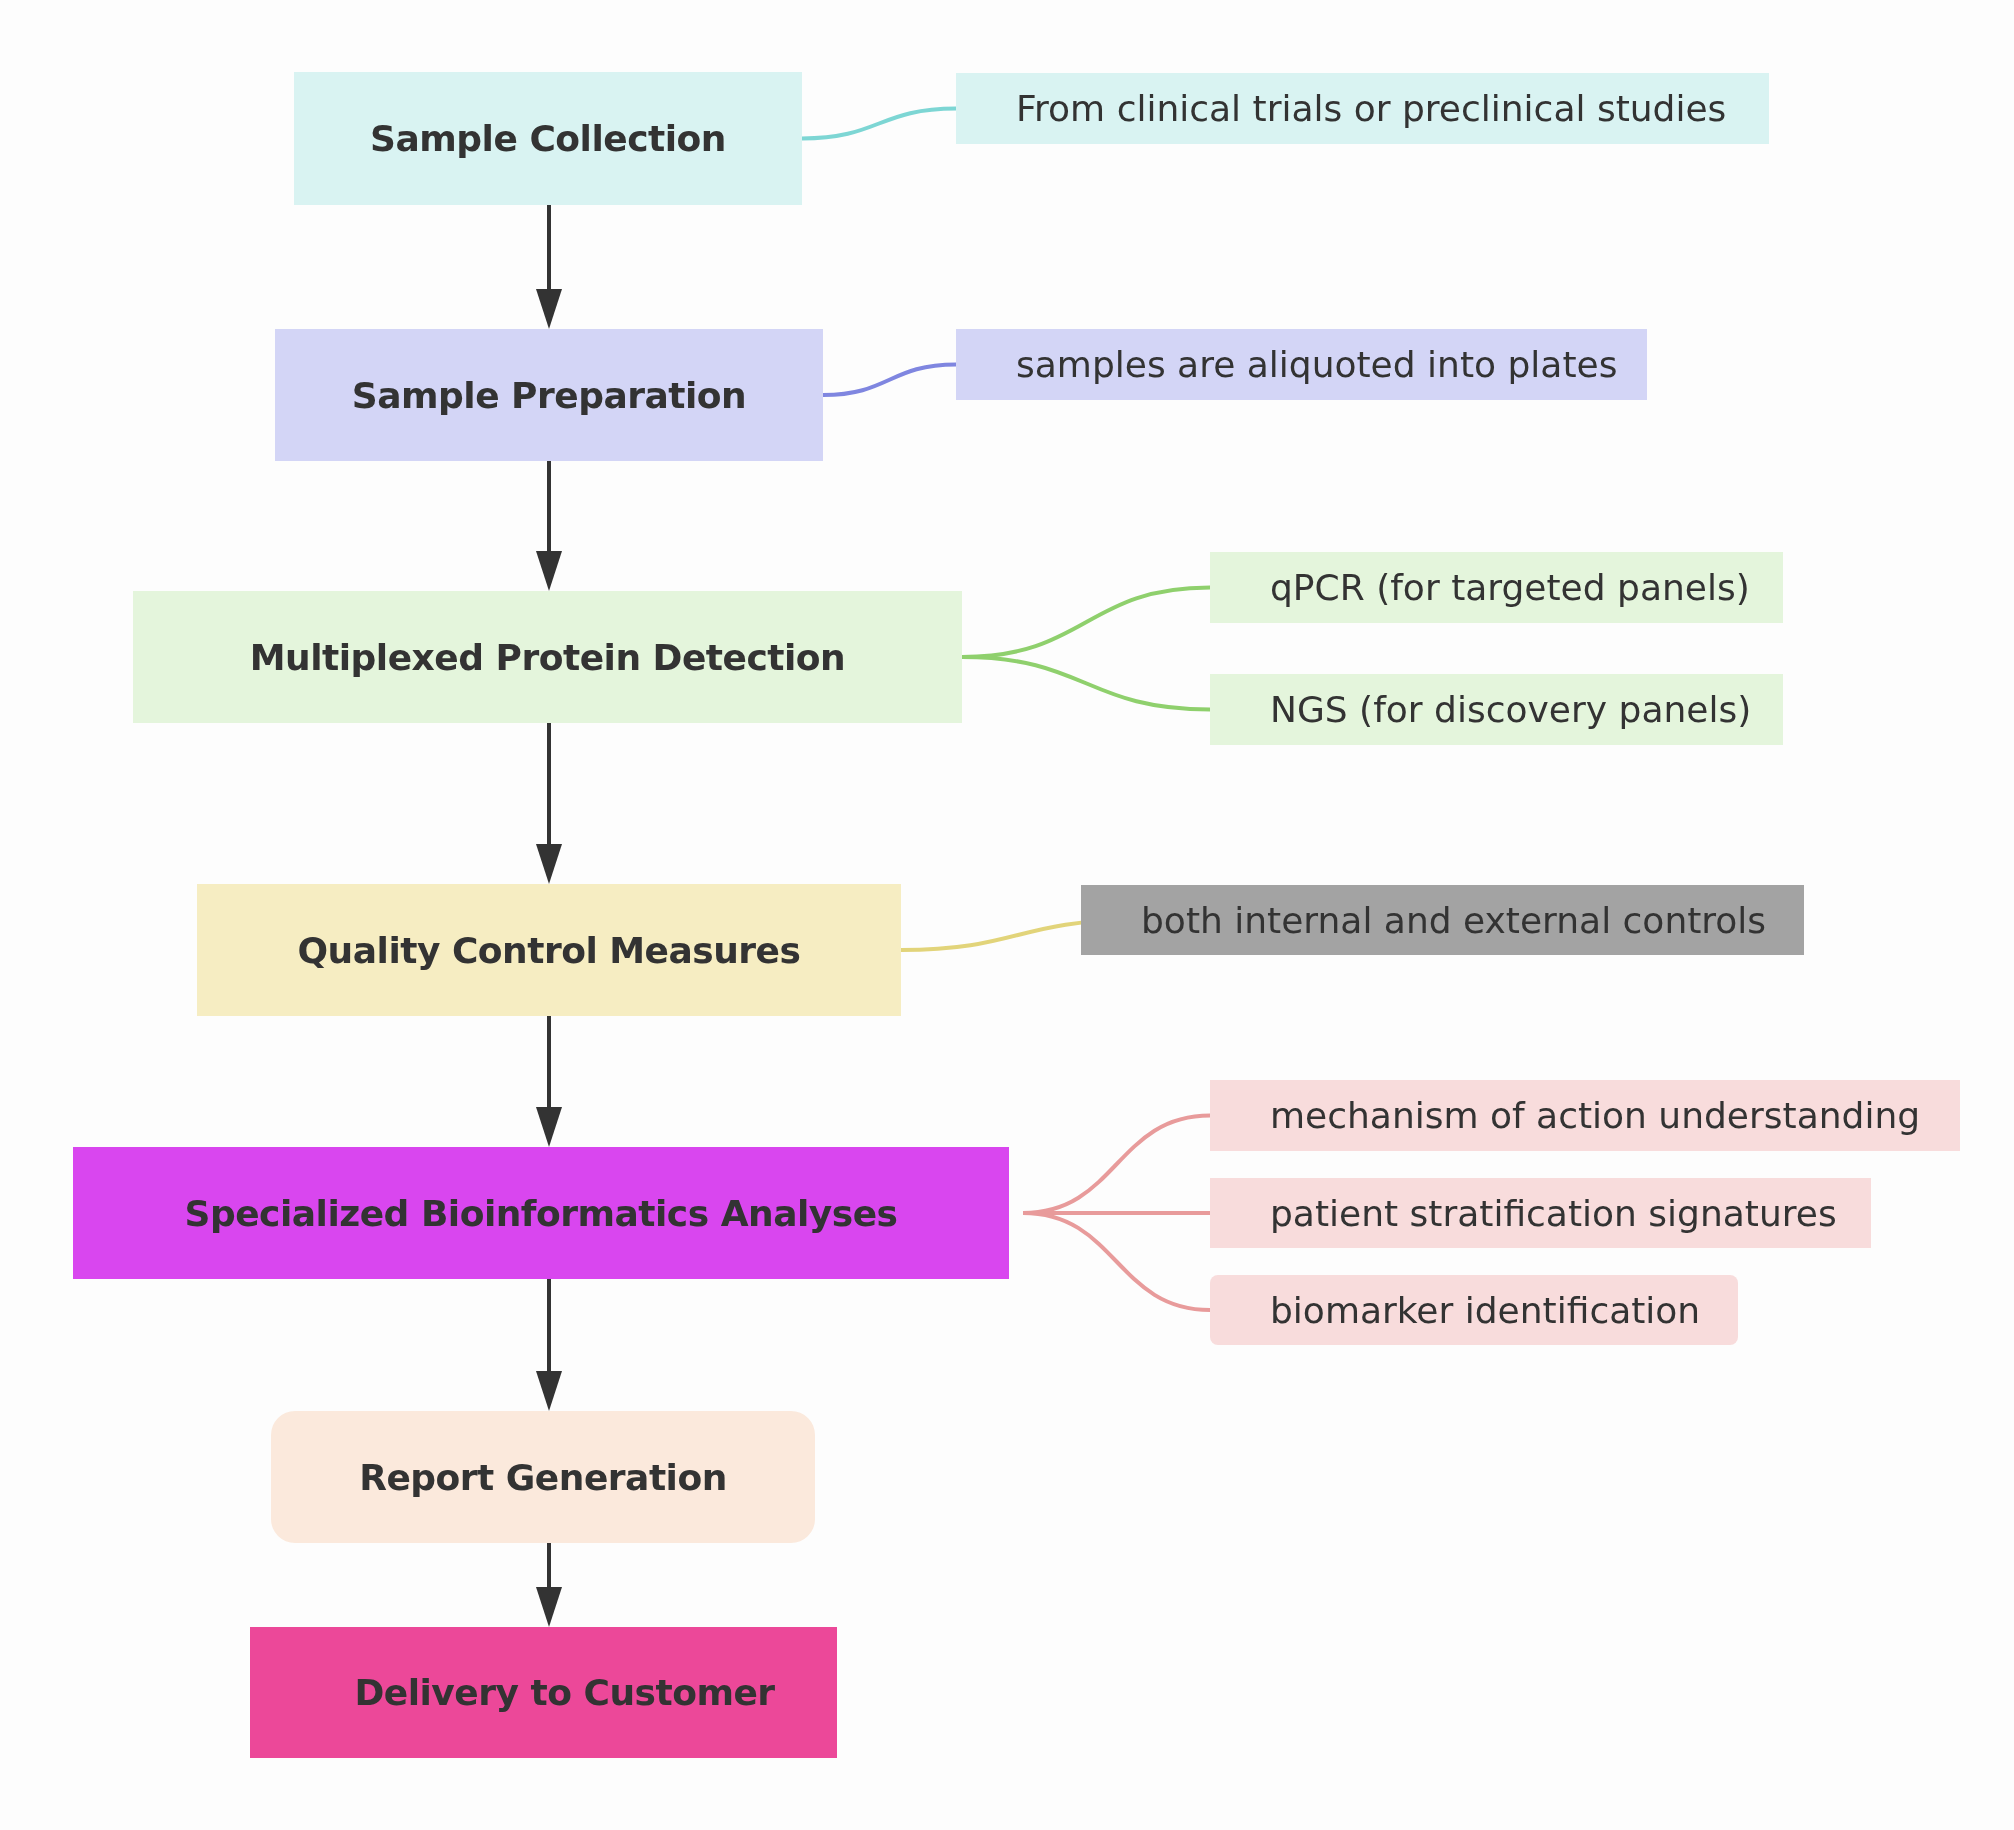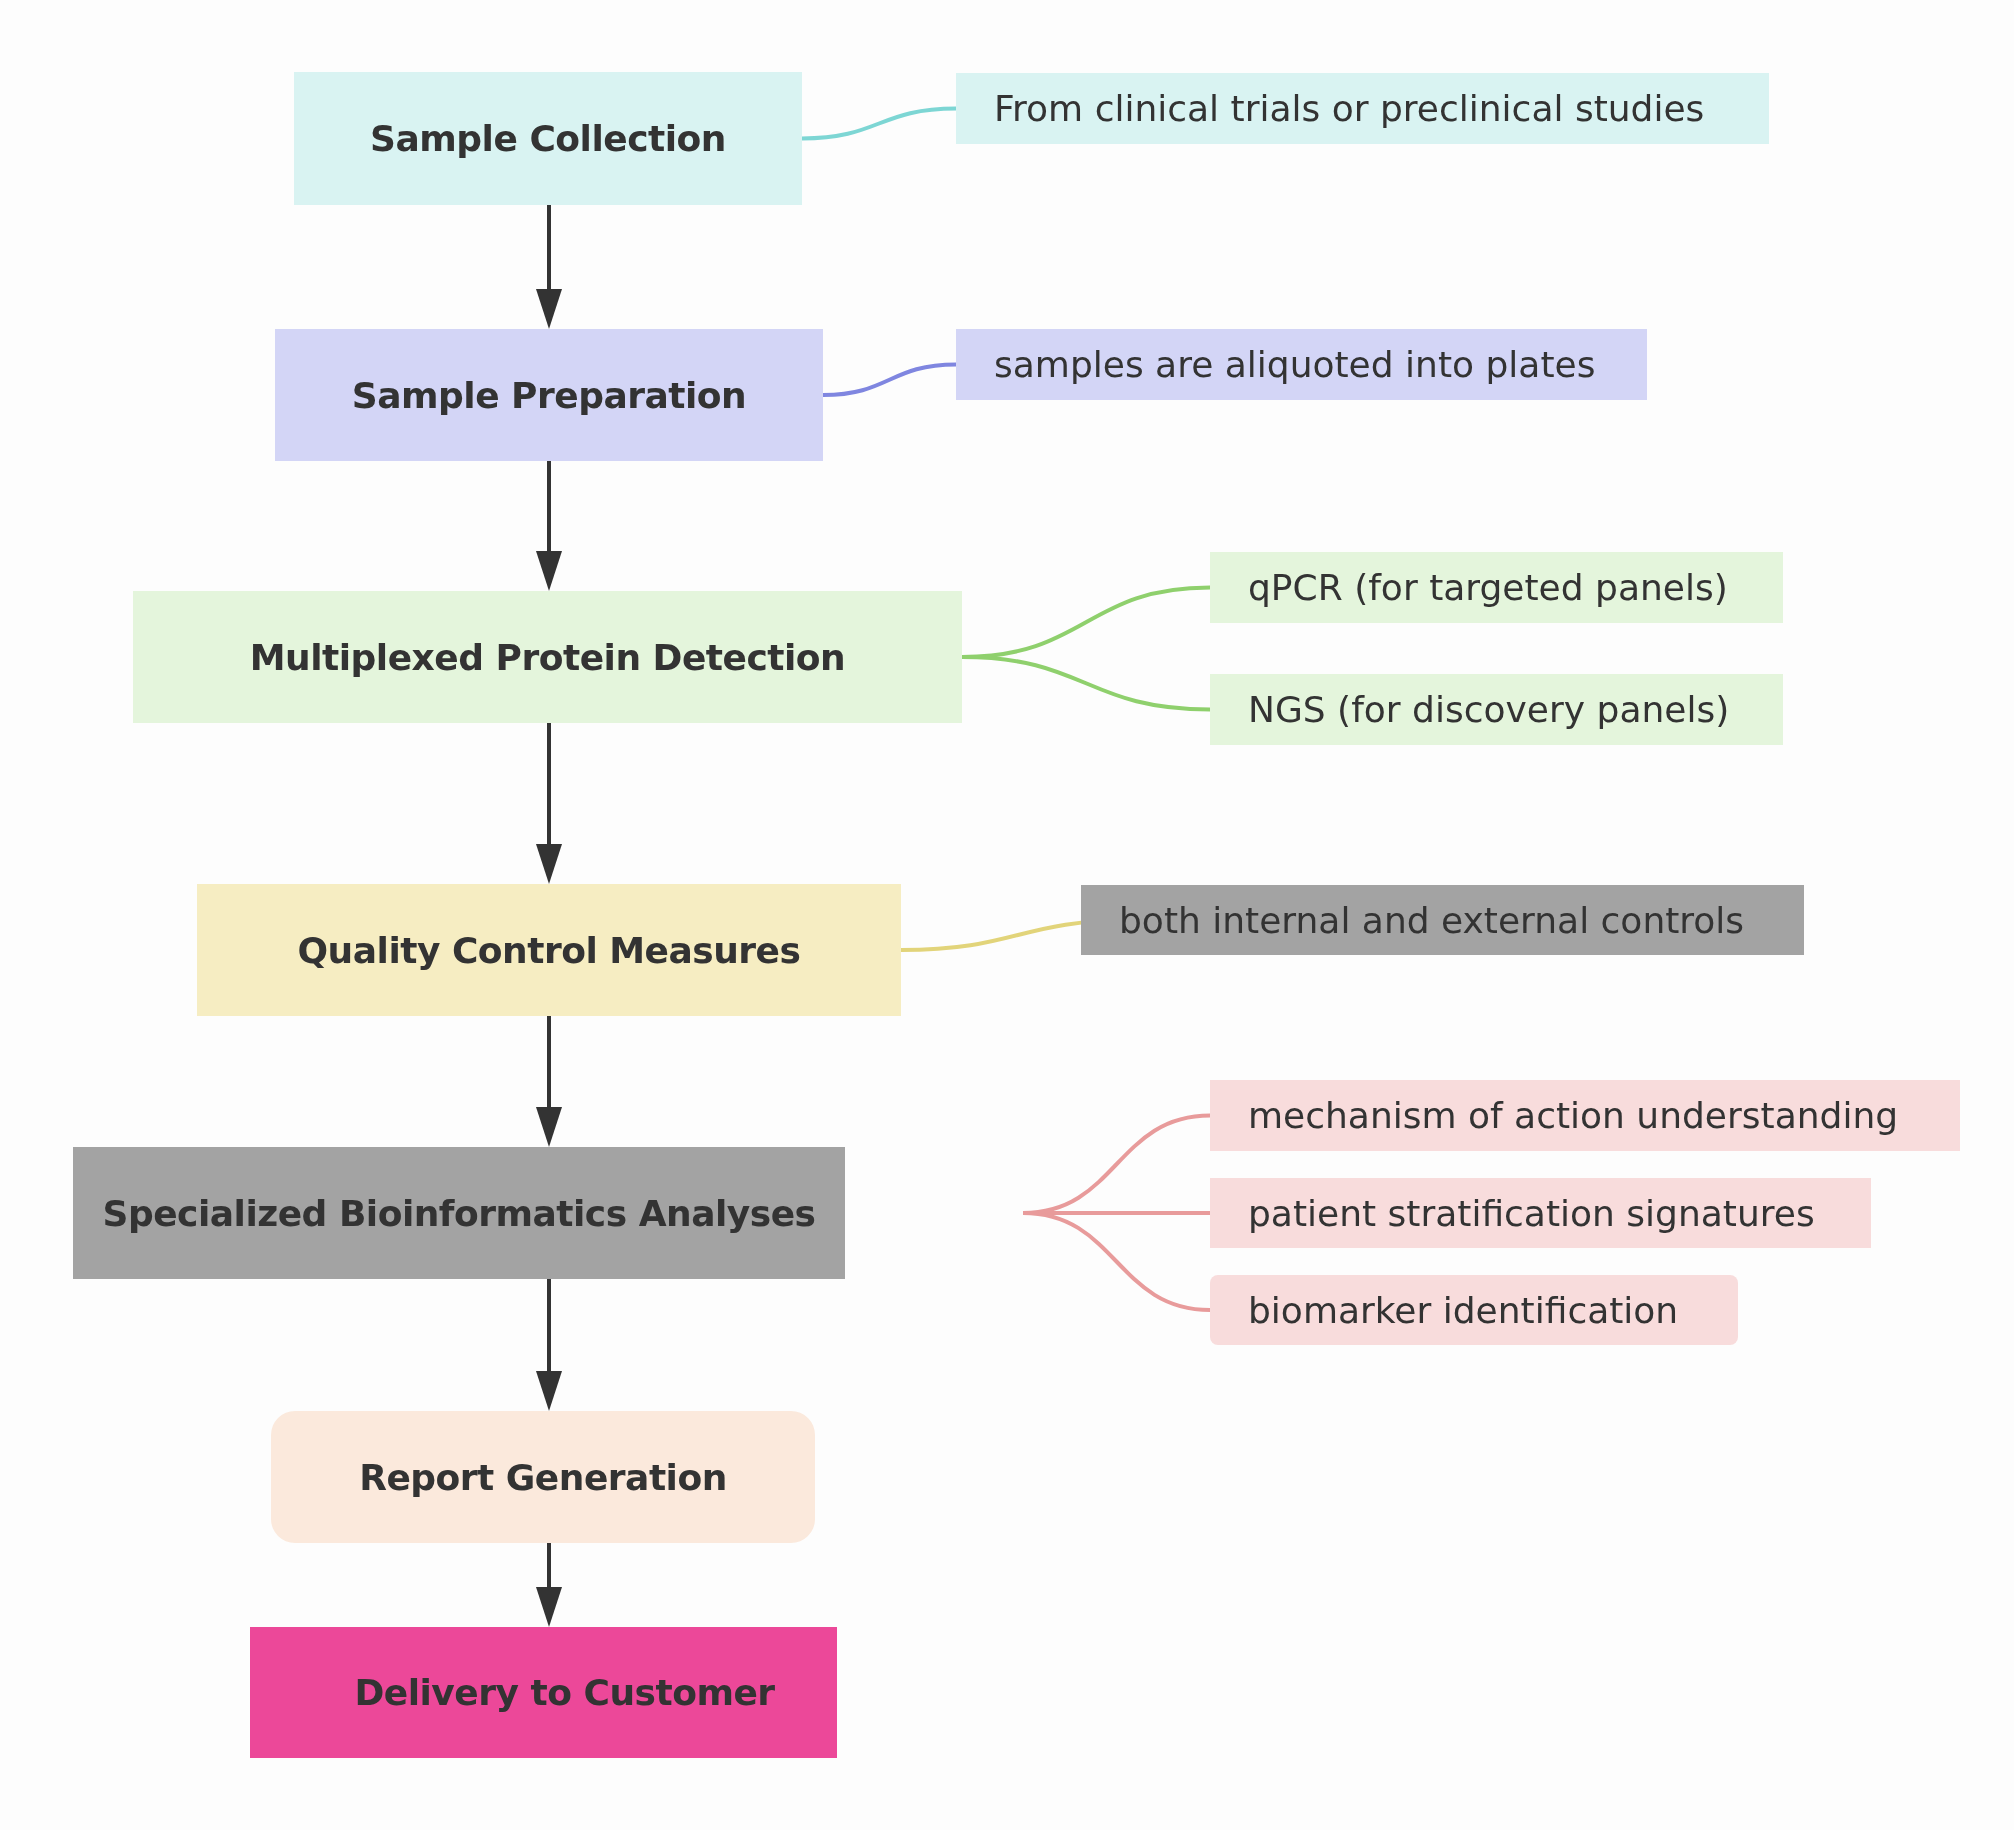--- a/index.html
+++ b/index.html
@@ -1,21 +1,21 @@
 <!DOCTYPE html>
 <html><head>
 <meta charset="utf-8">
 <style>
   html, body { margin: 0; padding: 0; }
   body { width: 2014px; height: 1830px; background: #fdfdfd; position: relative; overflow: hidden;
          font-family: "DejaVu Sans", "Liberation Sans", sans-serif; color: #333333; }
   svg.links { position: absolute; left: 0; top: 0; width: 2014px; height: 1830px; }
   .node { position: absolute; display: flex; align-items: center; justify-content: center; box-sizing: border-box; }
   .main { font-weight: bold; font-size: 36px; letter-spacing: -0.5px; }
-  .note { font-size: 36px; justify-content: flex-start; padding-left: 38px; white-space: nowrap; }
+  .note { font-size: 36px; justify-content: flex-start; padding-left: 60px; white-space: nowrap; }
 </style>
 </head>
 <body>
 
 <svg class="links" xmlns="http://www.w3.org/2000/svg">
   <defs>
     <marker id="arrowhead" markerWidth="10" markerHeight="10" refX="5" refY="9" orient="auto" markerUnits="userSpaceOnUse" viewBox="0 0 10 10">
     </marker>
   </defs>
   <g id="arrows">
@@ -49,21 +49,21 @@
   </div>
 <div class="node main" id="n1" style="left: 275px; top: 329px; width: 548px; height: 132px; background: rgb(211, 213, 246);">
     <span>Sample Preparation</span>
   </div>
 <div class="node main" id="n2" style="left: 133px; top: 591px; width: 829px; height: 132px; background: rgb(228, 245, 220);">
     <span>Multiplexed Protein Detection</span>
   </div>
 <div class="node main" id="n3" style="left: 197px; top: 884px; width: 704px; height: 132px; background: rgb(246, 237, 194);">
     <span>Quality Control Measures</span>
   </div>
-<div class="node main" id="n4" style="left: 73px; top: 1147px; width: 772px; height: 132px; background: #a3a3a3;">
+<div class="node main" id="n4" style="left: 73px; top: 1147px; width: 936px; height: 132px; background: #d946ef;">
     <span>Specialized Bioinformatics Analyses</span>
   </div>
 <div class="node main" id="n5" style="left: 271px; top: 1411px; width: 544px; height: 132px; background: rgb(251, 233, 220); border-radius: 24px;">
     <span>Report Generation</span>
   </div>
 <div class="node main" id="n6" style="left: 250px; top: 1627px; width: 587px; height: 131px; background: #ec4899; padding-left: 42px;">
     <span>Delivery to Customer</span>
   </div>
 
 <div class="node note" id="m0-0" style="left: 956px; top: 73px; width: 813px; height: 71px; background: rgb(217, 243, 242);">

